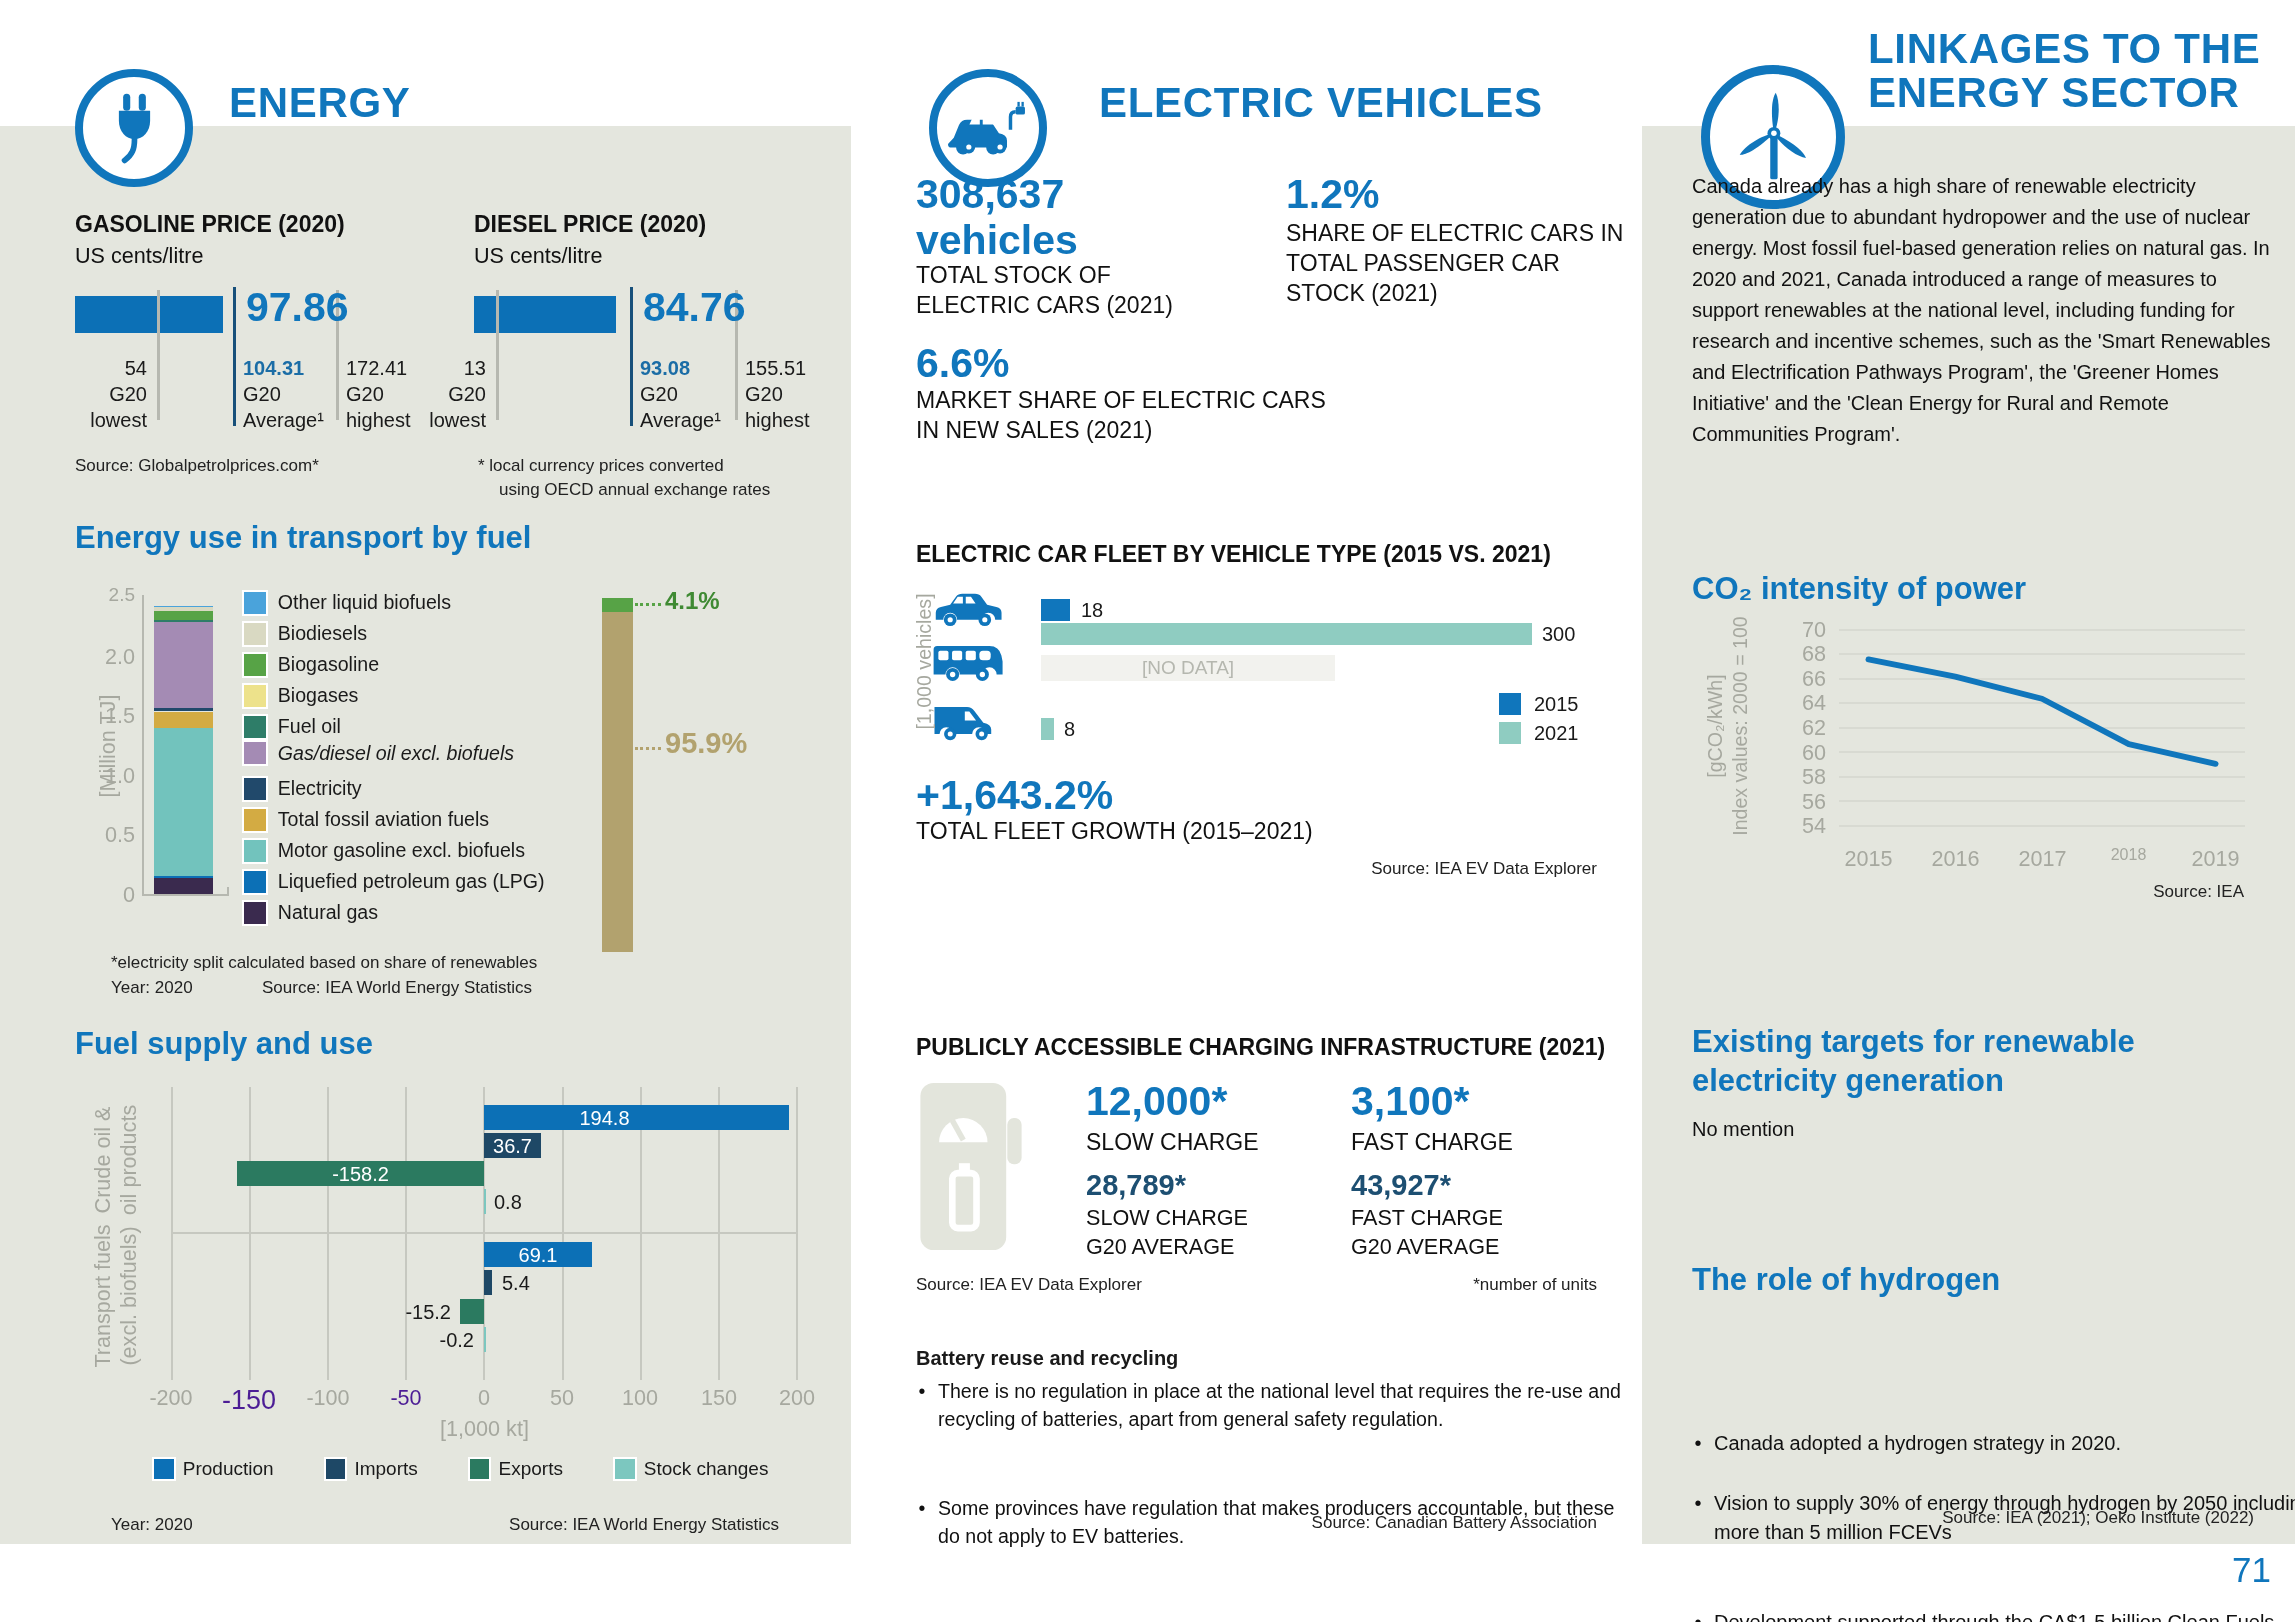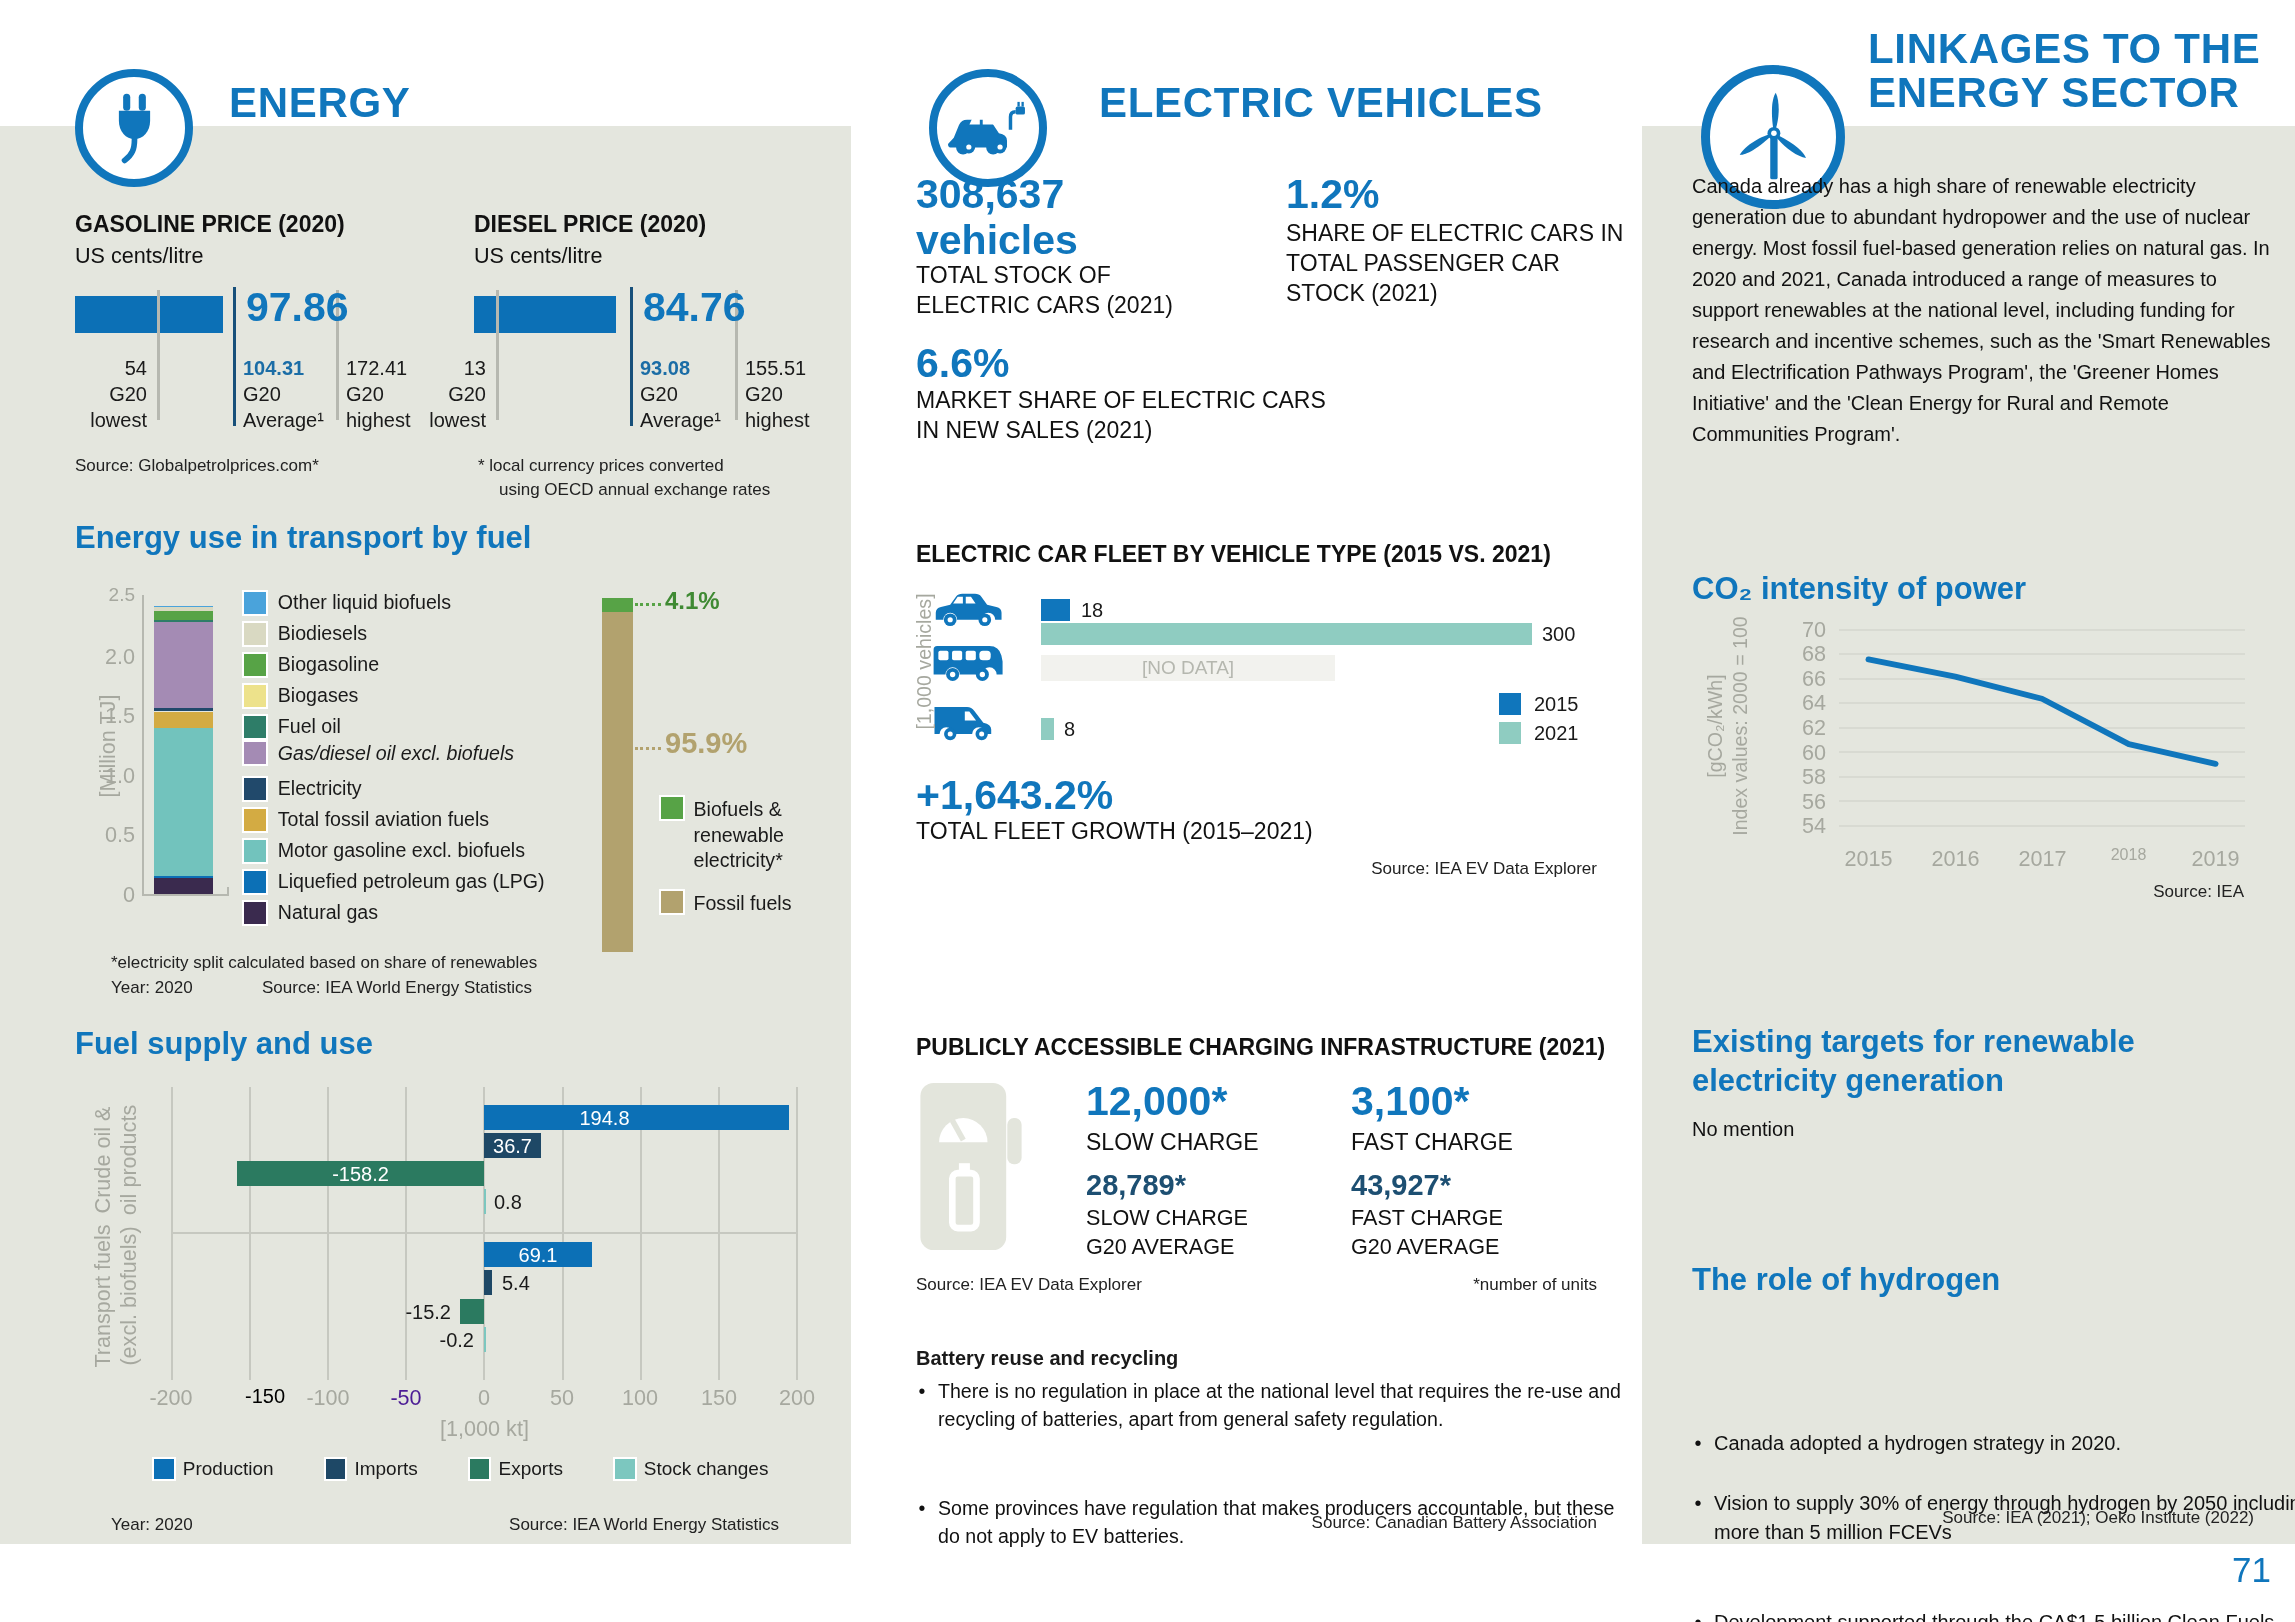--- a/index.html
+++ b/index.html
@@ -160,41 +160,31 @@
       </div>
     </div>
     <div style="position: absolute; left: 527px; top: 11.8px; width: 31px; height: 355px;">
       <div style="position: absolute; left: 0px; width: 31px; top: 0px; height: 14.5px; background: rgb(87, 163, 70);"></div>
       <div style="position: absolute; left: 0px; width: 31px; top: 14.5px; height: 340px; background: rgb(178, 162, 110);"></div>
     </div>
     <div style="position: absolute; left: 560px; width: 26px; top: 17px; border-top: 3.9px dotted rgb(87, 163, 70);"></div>
     <div style="position: absolute; left: 590px; top: 1.3px; font-weight: 700; font-size: 24px; color: rgb(63, 138, 51);">4.1%</div>
     <div style="position: absolute; left: 560px; width: 26px; top: 161px; border-top: 3.9px dotted rgb(178, 162, 110);"></div>
     <div style="position: absolute; left: 590px; top: 141px; font-weight: 700; font-size: 29px; color: rgb(178, 162, 110);">95.9%</div>
-    <div style="position: absolute; left: 586px; top: 211px;">
-      <div style="position: static; display: flex; margin-bottom: 17px;">
-        <div style="position: static; flex: 0 0 22px; width: 22px; height: 22px; box-shadow: rgb(255, 255, 255) 0px 0px 0px 2px; background: rgb(87, 163, 70);"></div>
-        <div style="position: static; margin-left: 10.5px; font-size: 19.6px; line-height: 25.5px; width: 124px;">Biofuels &amp; renewable electricity*</div>
-      </div>
-      <div style="position: static; display: flex; margin-bottom: 17px;">
-        <div style="position: static; flex: 0 0 22px; width: 22px; height: 22px; box-shadow: rgb(255, 255, 255) 0px 0px 0px 2px; background: rgb(178, 162, 110);"></div>
-        <div style="position: static; margin-left: 10.5px; font-size: 19.6px; line-height: 25.5px; width: 124px;">Fossil fuels</div>
-      </div>
-    </div>
   </div>
 <div class="abs src" style="left:111px;top:953px">*electricity split calculated based on share of renewables</div>
 <div class="abs src" style="left:111px;top:978px">Year: 2020</div>
 <div class="abs src" style="left:262px;top:978px">Source: IEA World Energy Statistics</div>
 
 <div class="abs h2" style="left:75px;top:1026px">Fuel supply and use</div>
 <div id="fuel-chart" class="chartbox" style="left:75px;top:1080px;width:779px;height:422px">
     <div style="position: absolute; top: 6.5px; height: 293px; width: 2px; background: rgb(198, 200, 192); left: 96px;"></div>
     <div style="position: absolute; top: 305px; width: 72px; text-align: center; font-size: 21.6px; color: rgb(166, 168, 159); left: 60px;">-200</div>
     <div style="position: absolute; top: 6.5px; height: 293px; width: 2px; background: rgb(198, 200, 192); left: 174px;"></div>
-    <div style="position: absolute; top: 305px; width: 72px; text-align: right; font-size: 20px; color: #000000; left: 138px;">-150</div>
+    <div style="position: absolute; top: 305px; width: 72px; text-align: center; font-size: 27px; color: #4c1d95; left: 138px;">-150</div>
     <div style="position: absolute; top: 6.5px; height: 293px; width: 2px; background: rgb(198, 200, 192); left: 252px;"></div>
     <div style="position: absolute; top: 305px; width: 72px; text-align: center; font-size: 21.6px; color: rgb(166, 168, 159); left: 217px;">-100</div>
     <div style="position: absolute; top: 6.5px; height: 293px; width: 2px; background: rgb(198, 200, 192); left: 330px;"></div>
     <div style="position: absolute; top: 305px; width: 72px; text-align: center; font-size: 21.6px; color: #4c1d95; left: 295px;">-50</div>
     <div style="position: absolute; top: 6.5px; height: 293px; width: 2px; background: rgb(198, 200, 192); left: 408px;"></div>
     <div style="position: absolute; top: 305px; width: 72px; text-align: center; font-size: 21.6px; color: rgb(166, 168, 159); left: 373px;">0</div>
     <div style="position: absolute; top: 6.5px; height: 293px; width: 2px; background: rgb(198, 200, 192); left: 487px;"></div>
     <div style="position: absolute; top: 305px; width: 72px; text-align: center; font-size: 21.6px; color: rgb(166, 168, 159); left: 451px;">50</div>
     <div style="position: absolute; top: 6.5px; height: 293px; width: 2px; background: rgb(198, 200, 192); left: 565px;"></div>
     <div style="position: absolute; top: 305px; width: 72px; text-align: center; font-size: 21.6px; color: rgb(166, 168, 159); left: 529px;">100</div>

